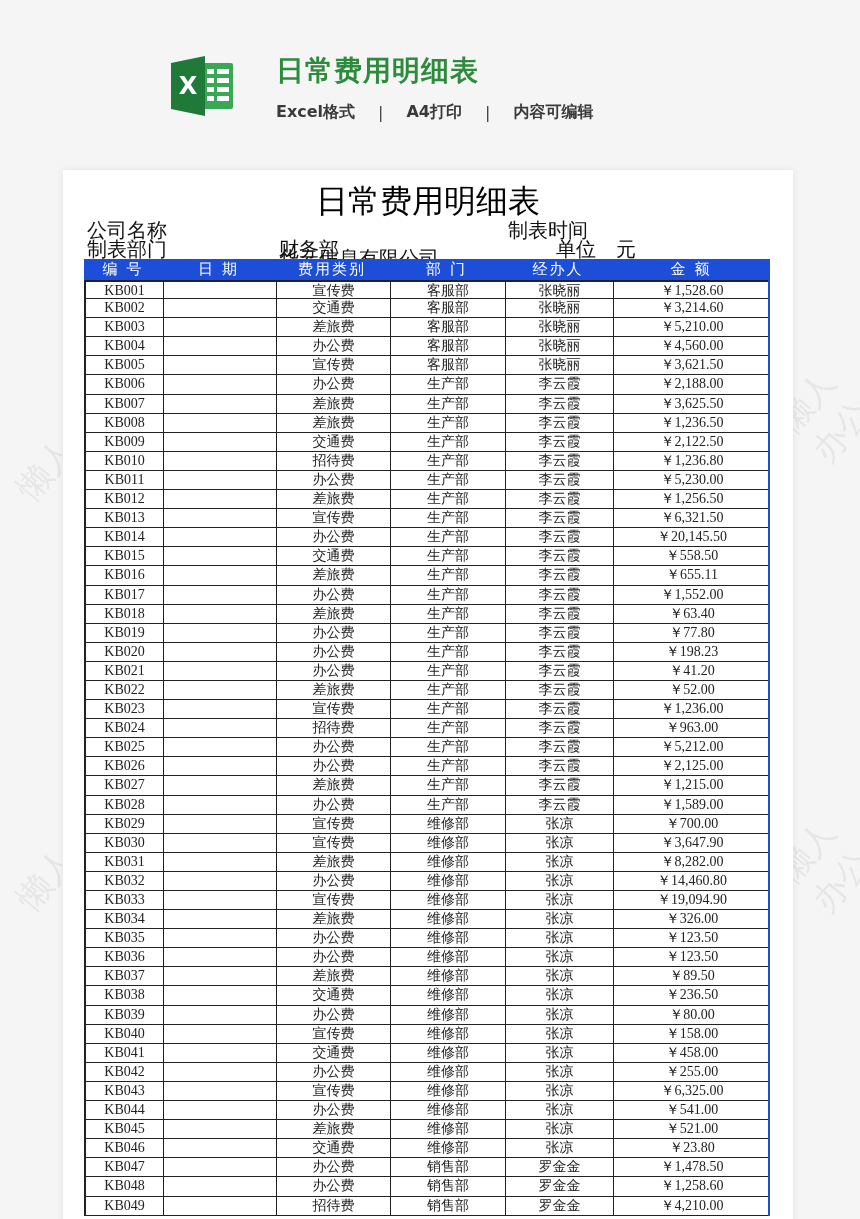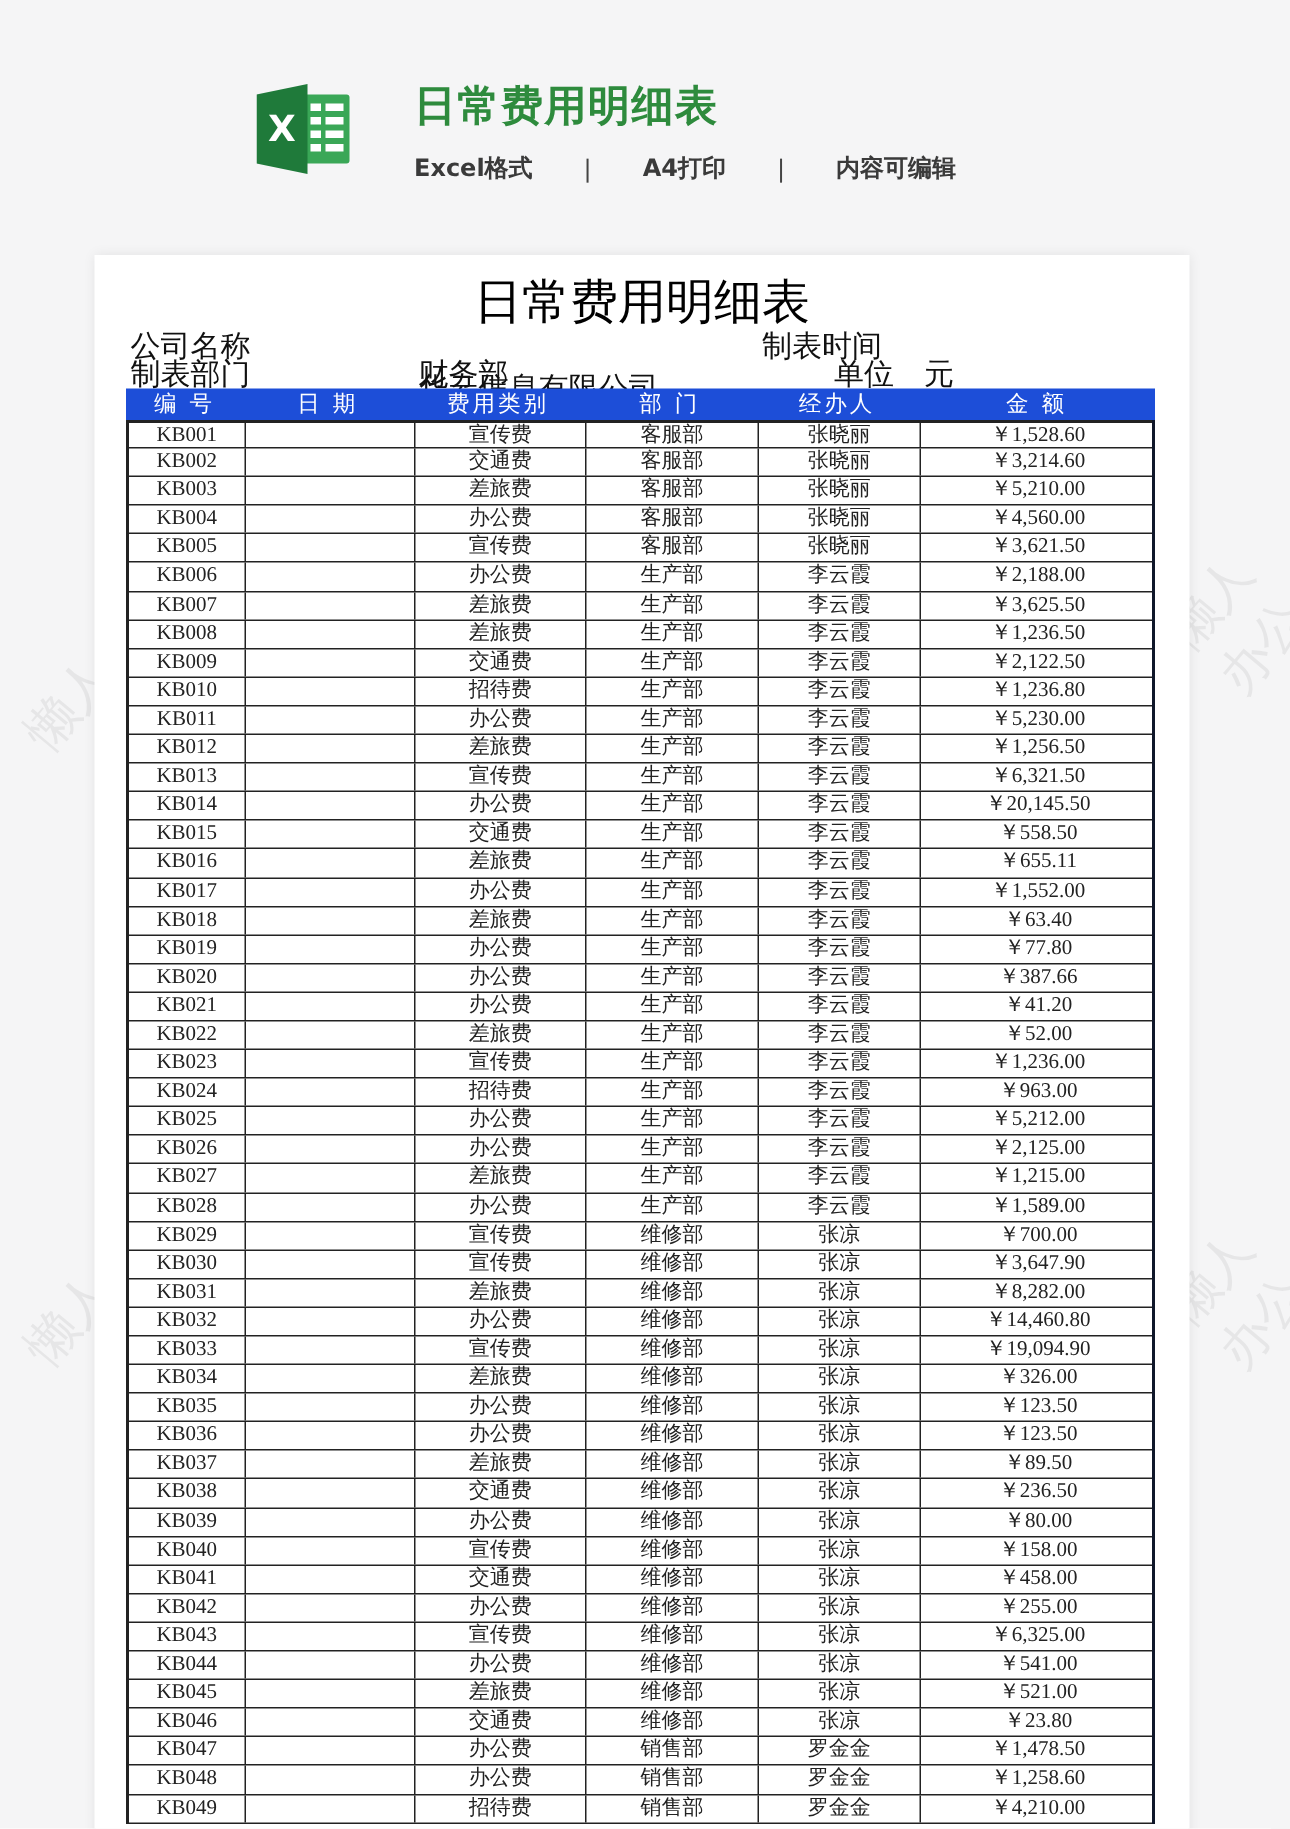--- a/index.html
+++ b/index.html
@@ -12,21 +12,21 @@
   .banner { position: absolute; left: 0; top: 0; width: 860px; height: 160px; }
   .xl-icon { position: absolute; left: 171px; top: 56px; width: 64px; height: 60px; }
   .banner-title {
     position: absolute; left: 276px; top: 52px;
     font-size: 28px; font-weight: bold; color: #2e8b3d; letter-spacing: 1px;
     font-family: "DejaVu Sans", sans-serif;
   }
   .banner-sub {
     position: absolute; left: 276px; top: 102px;
     font-size: 16px; font-weight: bold; color: #3a3a3a;
-    display: flex; gap: 16px; align-items: center;
+    display: flex; gap: 5px; align-items: center;
     font-family: "DejaVu Sans", sans-serif;
   }
   .banner-sub .sep { margin: 0 18px; font-weight: normal; color: #444; }
 
   .sheet {
     position: absolute; left: 63px; top: 170px; width: 730px; height: 1060px;
     background: #ffffff;
     box-shadow: 0 0 8px rgba(0,0,0,0.08);
   }
   .sheet-title {
@@ -42,21 +42,21 @@
   }
   .thead {
     display: grid;
     grid-template-columns: 78px 113px 114px 115px 108px 158px;
     background: #1d4ed8; height: 21px;
   }
   .thead div {
     color: #ffffff; font-size: 15px; text-align: center; line-height: 21px;
     font-family: "DejaVu Sans", sans-serif; letter-spacing: 2px;
   }
-  .tbody { border-left: 2px solid #222; border-right: 2px solid #0f172a; }
+  .tbody { border-left: 2px solid #222; border-right: 2px solid #1d4ed8; }
   .row {
     display: grid;
     grid-template-columns: 78px 113px 114px 115px 108px 156px;
     height: 19.1px; border-bottom: 1.5px solid #222; box-sizing: border-box;
   }
   .row:first-child { border-top: 2px solid #222; }
   .row div {
     font-size: 14px; line-height: 17px; text-align: center; color: #222;
     border-right: 1.5px solid #222; box-sizing: border-box; overflow: hidden; white-space: nowrap;
   }
@@ -271,21 +271,21 @@
         <div>生产部</div>
         <div>李云霞</div>
         <div>￥77.80</div>
       </div>
       <div class="row">
         <div>KB020</div>
         <div></div>
         <div>办公费</div>
         <div>生产部</div>
         <div>李云霞</div>
-        <div>￥387.66</div>
+        <div>￥198.23</div>
       </div>
       <div class="row">
         <div>KB021</div>
         <div></div>
         <div>办公费</div>
         <div>生产部</div>
         <div>李云霞</div>
         <div>￥41.20</div>
       </div>
       <div class="row">

